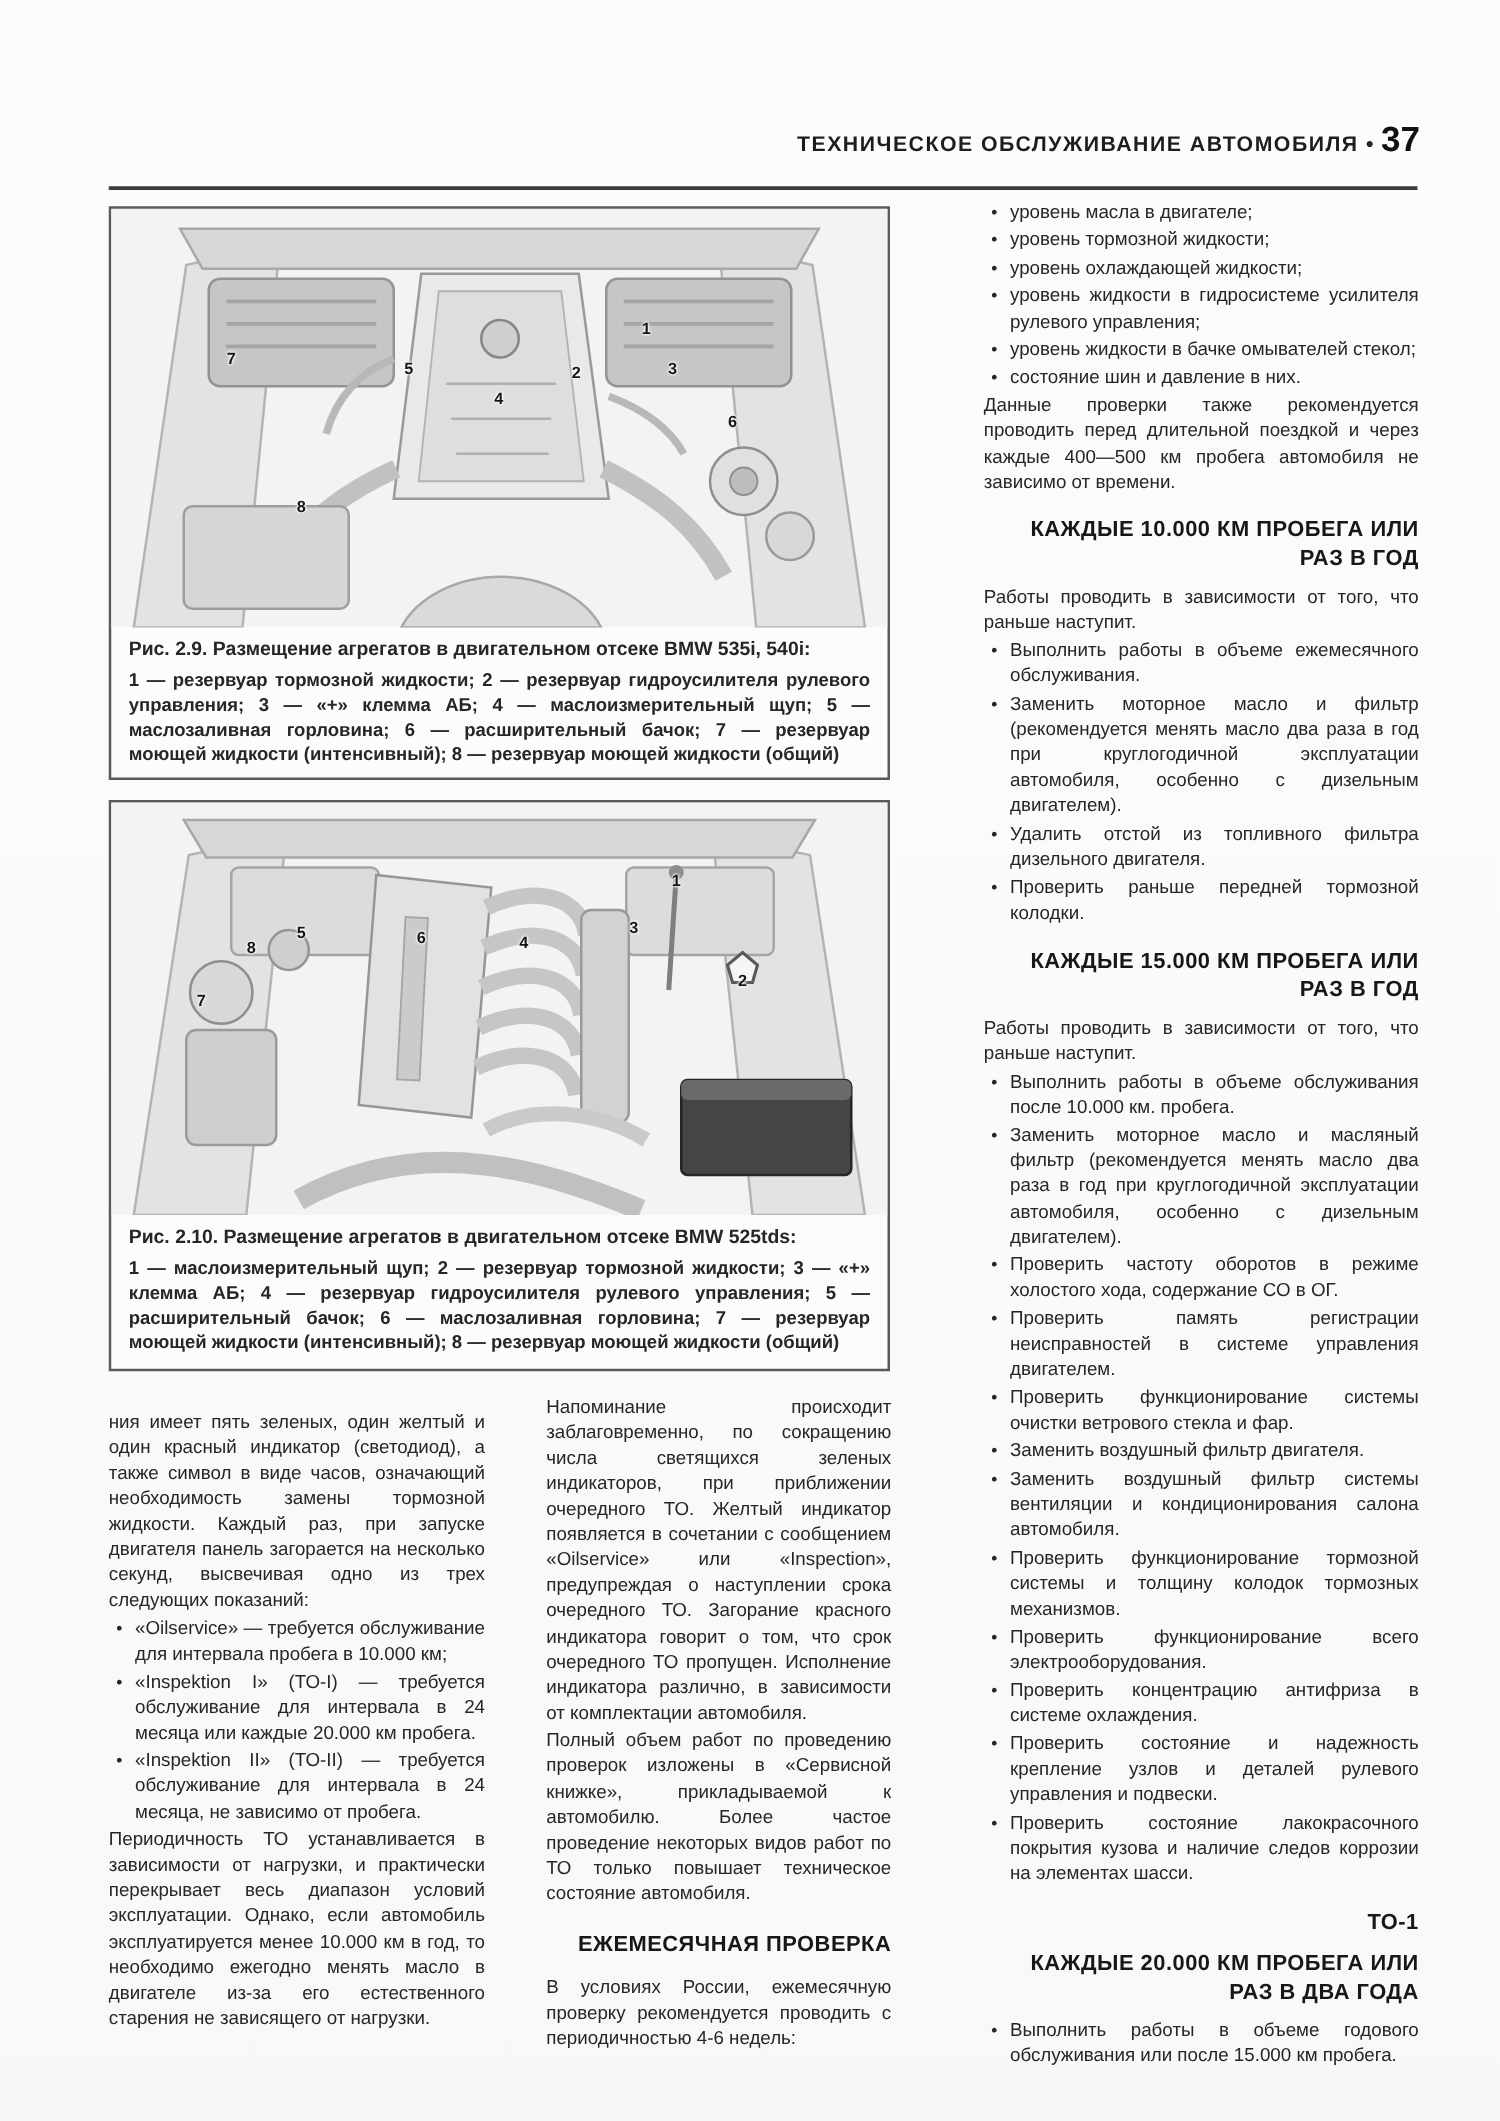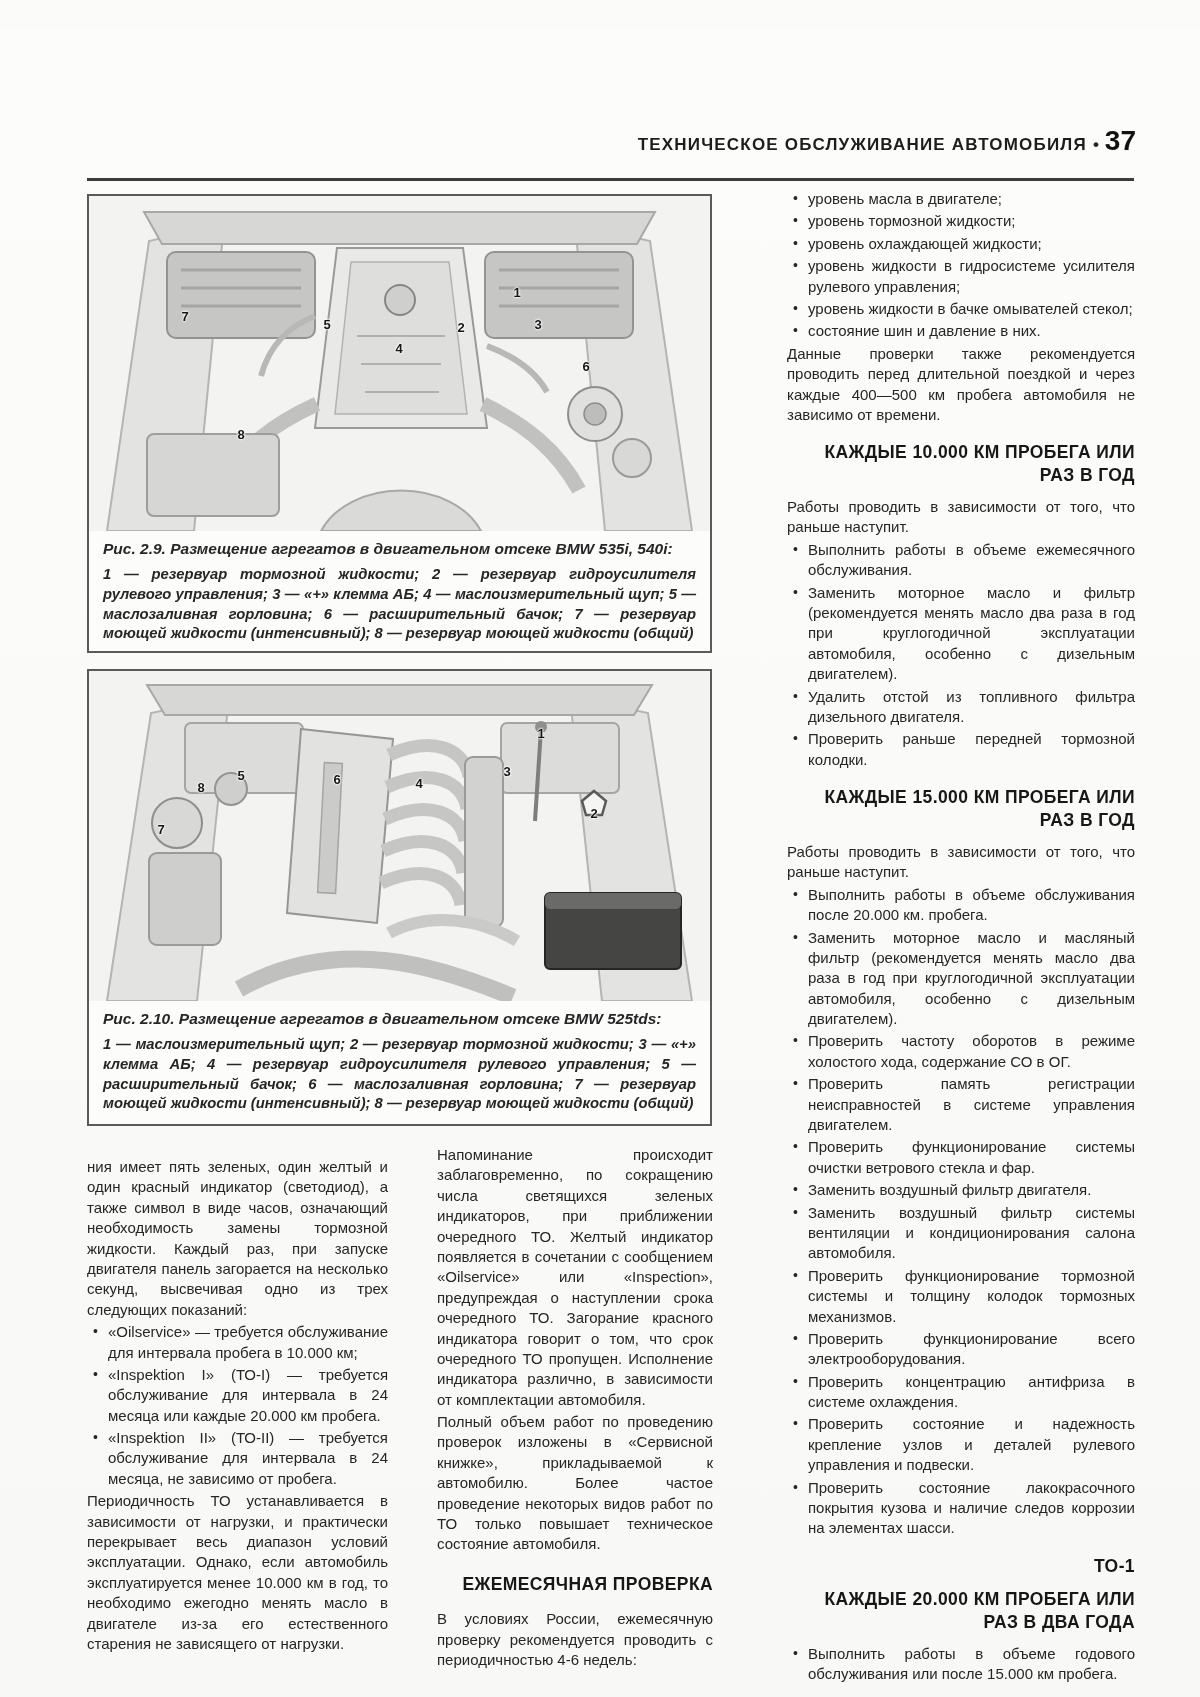--- a/index.html
+++ b/index.html
@@ -4,36 +4,36 @@
 <style>
   html,body{margin:0;padding:0;}
   body{
     width:1200px;height:1697px;position:relative;
     background:#fbfbf9;
     font-family:"Liberation Sans","DejaVu Sans",sans-serif;
     color:#262626;
     -webkit-font-smoothing:antialiased;
   }
   .page{position:absolute;inset:0;overflow:hidden;background:
-    linear-gradient(180deg,#fcfcfa 0%,#f8f8f6 100%); margin-top: 29px;}
+    linear-gradient(180deg,#fcfcfa 0%,#f8f8f6 100%);}
   
   .header{position:absolute;top:98px;right:64px;display:flex;align-items:baseline;gap:6px;}
   .header .title{font-weight:bold;font-size:17px;letter-spacing:1.2px;color:#1d1d1d;}
   .header .sep{font-weight:bold;font-size:17px;}
   .header .pagenum{font-weight:bold;font-size:28px;line-height:1;letter-spacing:0;color:#111;text-align:center;}
   .rule{position:absolute;left:87px;top:149px;width:1047px;height:3px;background:#3c3c3c;}
   
   .figbox{position:absolute;left:87px;width:621px;border:2px solid #5a5a5a;background:#fcfcfb;}
   .figbox.f1{top:165px;height:455px;}
   .figbox.f2{top:640px;height:453px;}
   .figimg{position:relative;width:100%;}
   .figimg svg{display:block;width:100%;height:100%;}
   .callout{position:absolute;font-weight:bold;font-size:13px;color:#161616;
     text-shadow:0 0 2px #ffffff,0 0 2px #ffffff,0 0 3px #ffffff;transform:translate(-50%,-50%);}
-  .figcap{padding:4px 14px 0 14px;font-style:italic;font-weight:bold;}
+  .figcap{padding:4px 14px 0 14px;font-weight:bold;}
   .figcap .cap-title{font-size:15.5px;line-height:1.32;margin:4px 0 6px 0;}
   .figcap .cap-body{font-size:14.8px;line-height:1.32;text-align:justify;}
   
   .col{position:absolute;font-size:15px;line-height:1.36;text-align:justify;}
   .col-left{left:87px;top:1128px;width:301px;}
   .col-mid{left:437px;top:1116px;width:276px;}
   .col-right{left:787px;top:158px;width:348px;}
   .col p{margin:0 0 2px 0;}
   .blist{margin:2px 0 2px 0;}
   .blist .li{position:relative;padding-left:21px;margin:0 0 2px 0;}
@@ -199,21 +199,21 @@
 
     <div class="li">Выполнить работы в объеме ежемесячного обслуживания.</div>
         <div class="li">Заменить моторное масло и фильтр (рекомендуется менять масло два раза в год при круглогодичной эксплуатации автомобиля, особенно с дизельным двигателем).</div>
         <div class="li">Удалить отстой из топливного фильтра дизельного двигателя.</div>
         <div class="li">Проверить раньше передней тормозной колодки.</div>
       </div>
     <div class="subhead">КАЖДЫЕ 15.000 КМ ПРОБЕГА ИЛИ РАЗ В ГОД</div>
     <p>Работы проводить в зависимости от того, что раньше наступит.</p>
     <div class="blist">
 
-    <div class="li">Выполнить работы в объеме обслуживания после 20.000 км. пробега.</div>
+    <div class="li">Выполнить работы в объеме обслуживания после 10.000 км. пробега.</div>
         <div class="li">Заменить моторное масло и масляный фильтр (рекомендуется менять масло два раза в год при круглогодичной эксплуатации автомобиля, особенно с дизельным двигателем).</div>
         <div class="li">Проверить частоту оборотов в режиме холостого хода, содержание СО в ОГ.</div>
         <div class="li">Проверить память регистрации неисправностей в системе управления двигателем.</div>
         <div class="li">Проверить функционирование системы очистки ветрового стекла и фар.</div>
         <div class="li">Заменить воздушный фильтр двигателя.</div>
         <div class="li">Заменить воздушный фильтр системы вентиляции и кондиционирования салона автомобиля.</div>
         <div class="li">Проверить функционирование тормозной системы и толщину колодок тормозных механизмов.</div>
         <div class="li">Проверить функционирование всего электрооборудования.</div>
         <div class="li">Проверить концентрацию антифриза в системе охлаждения.</div>
         <div class="li">Проверить состояние и надежность крепление узлов и деталей рулевого управления и подвески.</div>

